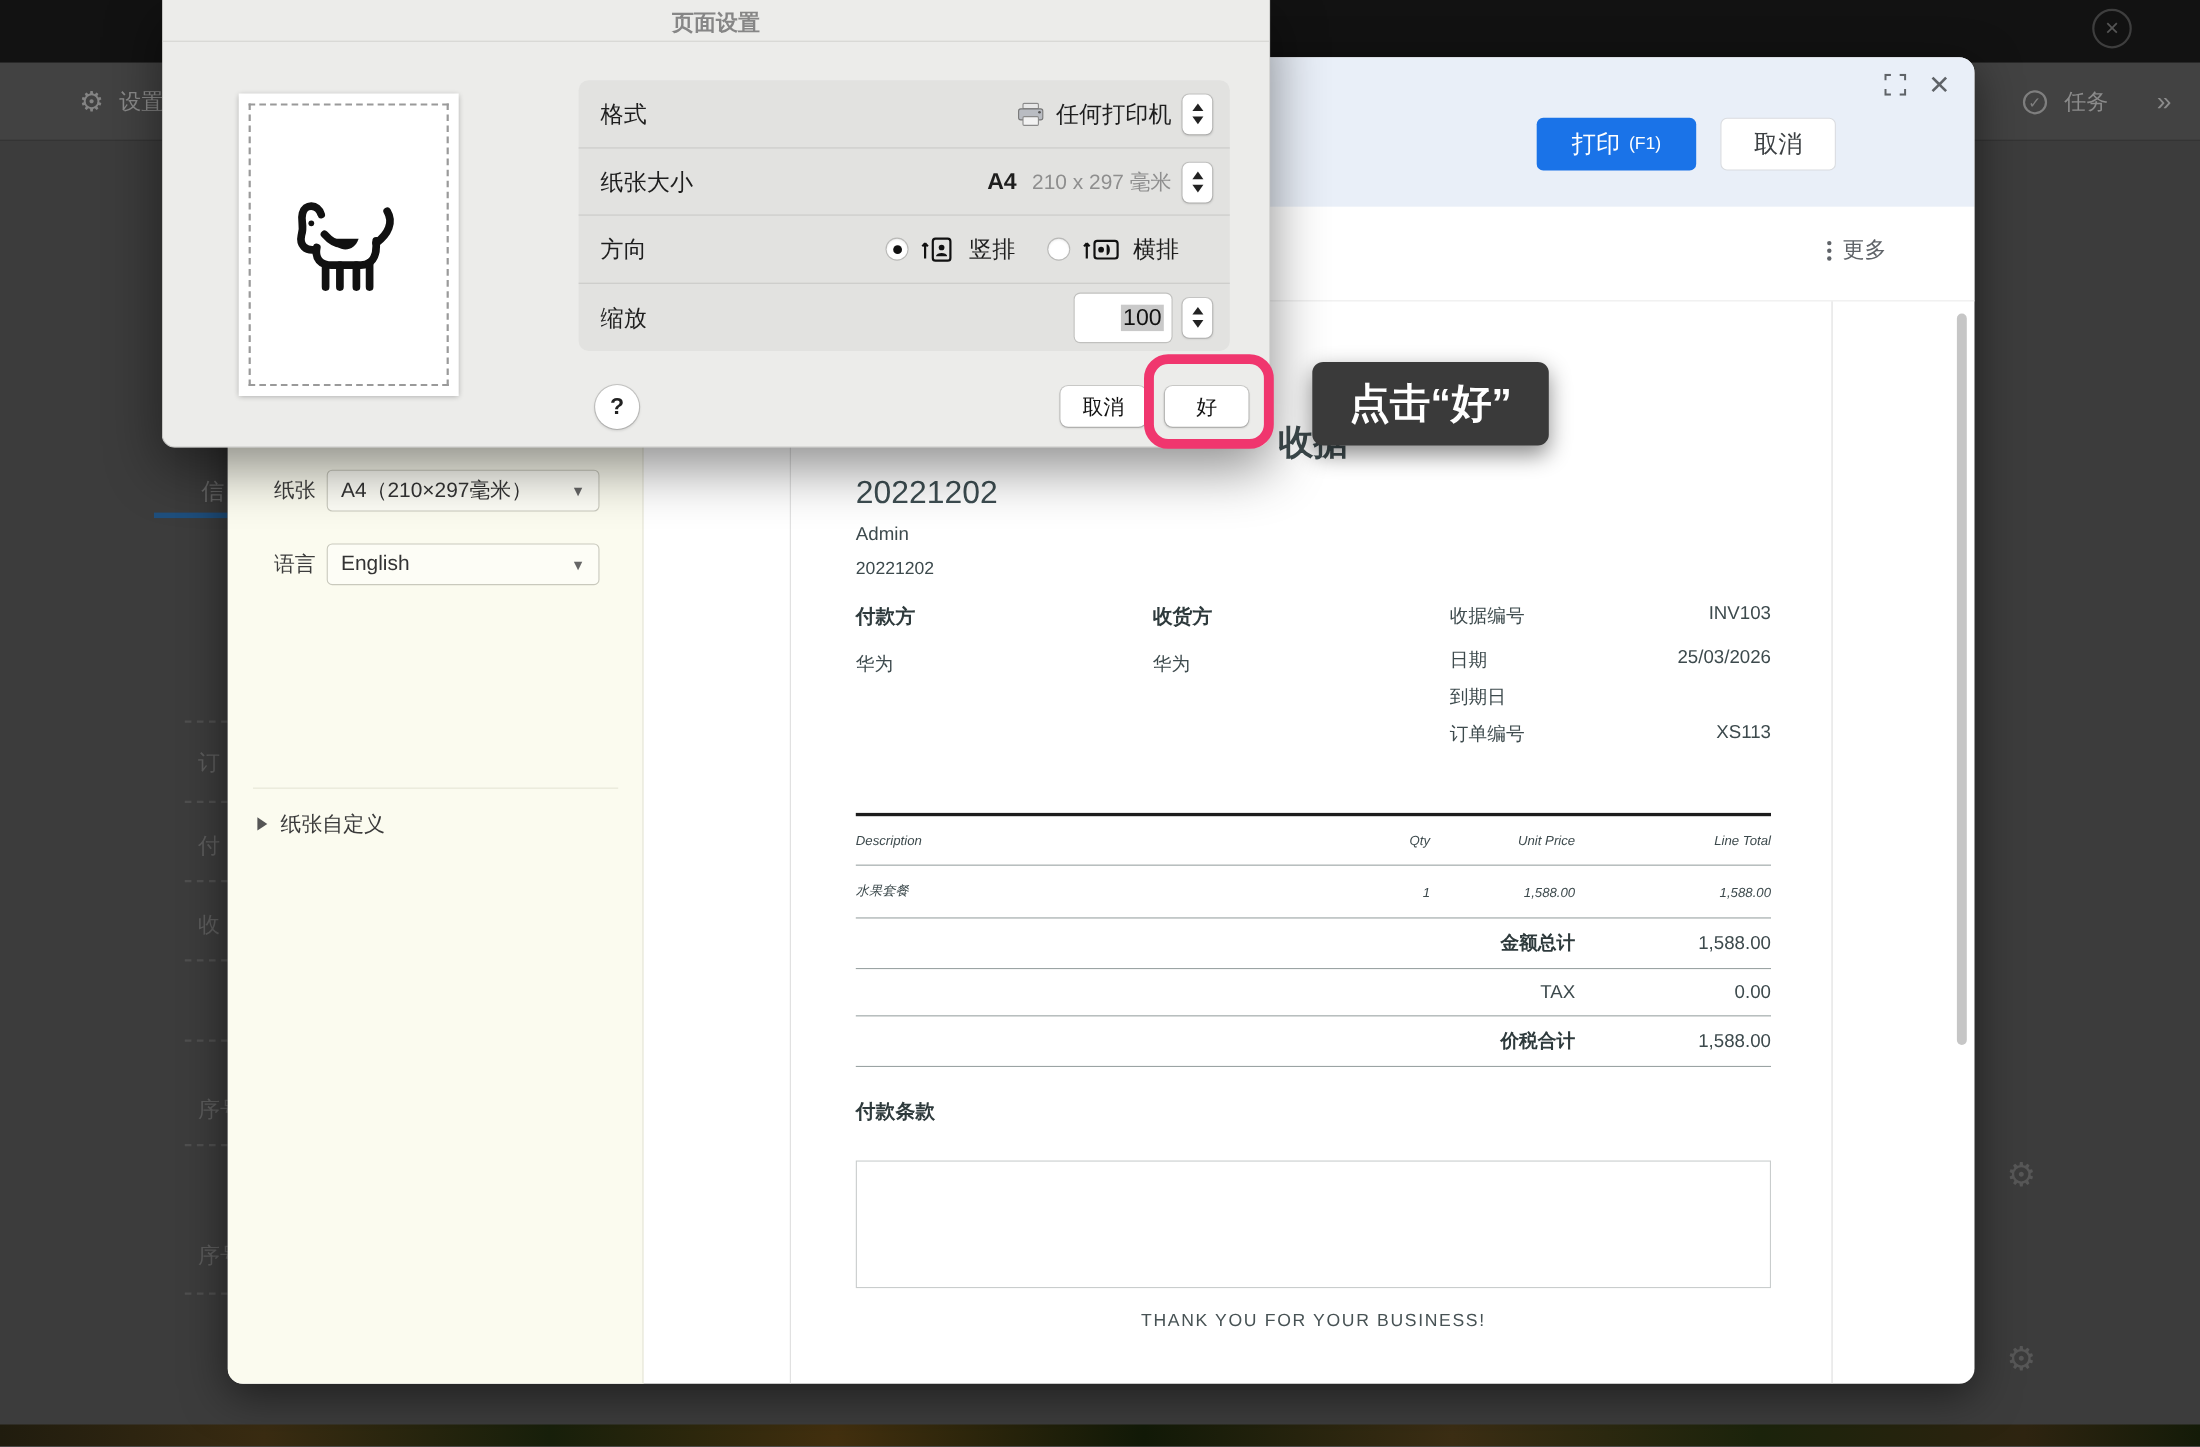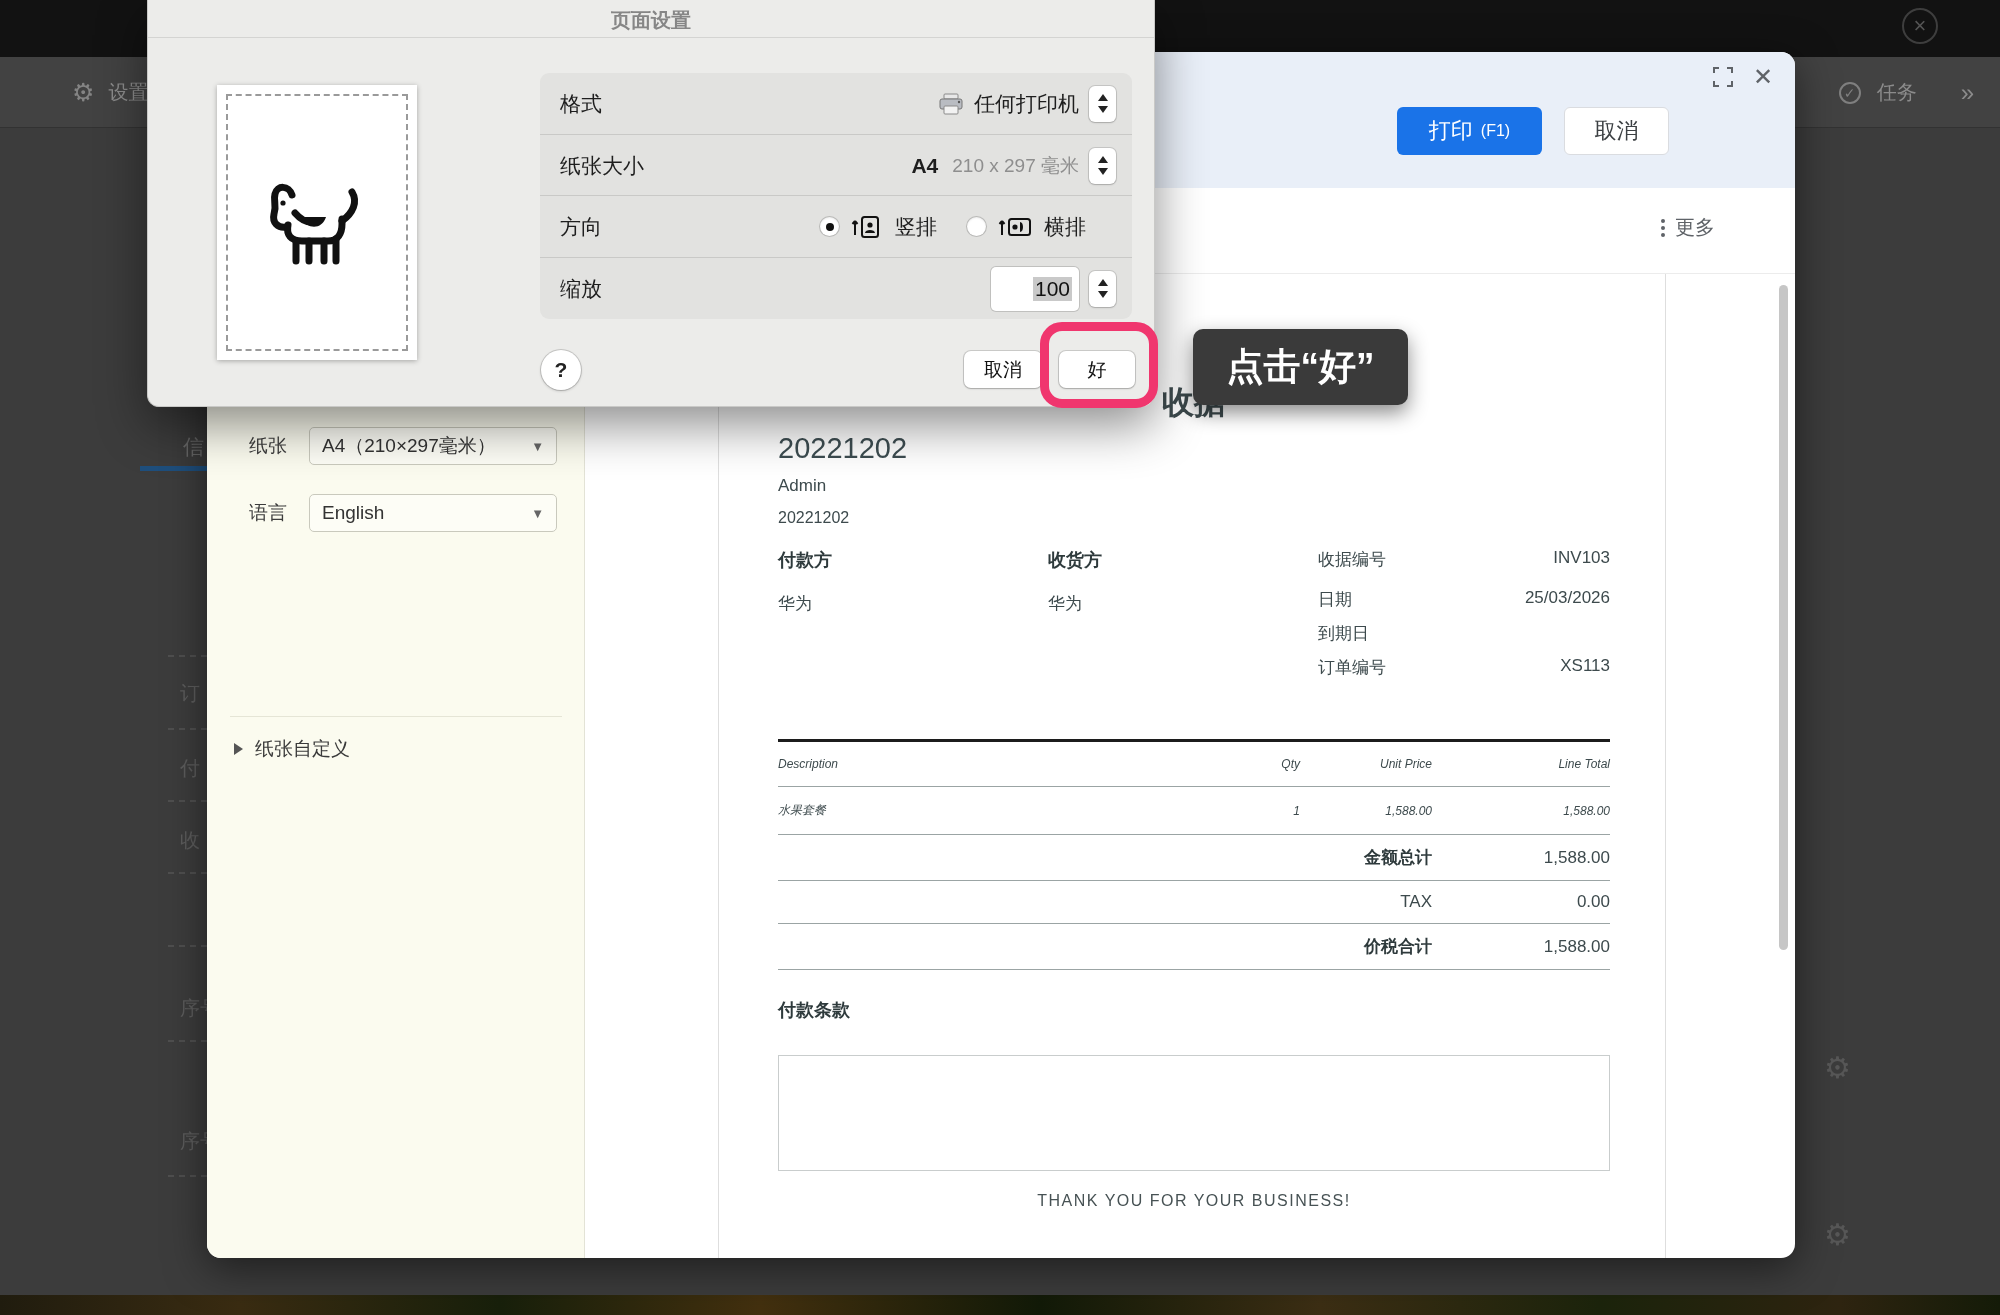--- a/index.html
+++ b/index.html
@@ -37,21 +37,21 @@
   .btn-print { position:absolute; left:1190px; top:55px; width:145px; height:48px; background:#1a73e8; border-radius:6px;
     color:#fff; display:flex; align-items:center; justify-content:center; gap:8px; font-size:22px; }
   .btn-print .shortcut { font-size:16px; }
   .btn-cancel-pd { position:absolute; left:1357px; top:55px; width:105px; height:48px; background:#fff; border:1px solid #dadce0;
     border-radius:6px; color:#3c4043; display:flex; align-items:center; justify-content:center; font-size:22px; }
   .pd-toolbar { position:absolute; left:378px; top:136px; width:1210px; height:86px; background:#fff; border-bottom:1px solid #ececec; }
   .more-btn { position:absolute; right:80px; top:26px; display:flex; align-items:center; gap:10px; color:#5f6368; font-size:20px; }
   .dots3 { display:flex; flex-direction:column; gap:3px; }
   .dots3 i { width:4px; height:4px; border-radius:50%; background:#5f6368; }
   .pd-sidebar { position:absolute; left:0; top:136px; width:378px; height:1070px; background:#fbfbef; border-right:1px solid #e3e3d6; }
-  .sb-row { position:absolute; display:flex; align-items:center; gap:22px; }
+  .sb-row { position:absolute; display:flex; align-items:center; gap:10px; }
   .sb-label { font-size:19px; color:#3c3c3c; }
   .sb-select { width:248px; height:38px; background:#fdfdf6; border:1px solid #c9c9bd; border-radius:5px;
     display:flex; align-items:center; padding:0 12px; font-size:19px; color:#333; }
   .sb-select .car { margin-left:auto; font-size:13px; color:#666; }
   .sb-divider { position:absolute; left:23px; top:528px; width:332px; border-top:1px solid #e5e5d6; }
   .sb-disclosure { position:absolute; left:27px; top:548px; display:flex; align-items:center; gap:12px; font-size:19px; color:#3a3a3a; }
   .tri-r { width:0; height:0; border-left:9px solid #555; border-top:6px solid transparent; border-bottom:6px solid transparent; }
   .paper-edge { position:absolute; top:222px; width:1px; height:984px; background:#dedede; }
   .pd-scrollbar { position:absolute; left:1572px; top:233px; width:9px; height:665px; background:#c6c6c6; border-radius:5px; }
 
@@ -82,21 +82,21 @@
   .rc-footer { text-align:center; font-size:16px; letter-spacing:1.5px; margin-top:21px; color:#475254; }
 
   
   .pagesetup { left:147px; top:0; width:1008px; height:407px; background:#ececea; border-radius:0 0 12px 12px;
     box-shadow:0 18px 50px rgba(0,0,0,.45); border:1px solid #c9c9c7; border-top:none; }
   .ps-title { position:absolute; left:0; top:7px; width:100%; text-align:center; font-size:20px; font-weight:600; color:#868686; }
   .ps-titleline { position:absolute; left:0; top:37px; width:100%; border-top:1px solid #d4d4d2; }
   .ps-preview { position:absolute; left:69px; top:85px; width:200px; height:275px; background:#fff;
     box-shadow:0 1px 5px rgba(0,0,0,.3); }
   .ps-preview .dashed { position:absolute; inset:9px; border:2px dashed #9a9a9a; display:flex; align-items:center; justify-content:center; }
-  .ps-panel { position:absolute; left:392px; top:73px; width:592px; height:246px; background:#e2e2e0; border-radius:9px; }
+  .ps-panel { position:absolute; left:378px; top:73px; width:592px; height:246px; background:#e2e2e0; border-radius:9px; }
   .ps-row { position:absolute; left:0; width:592px; height:61px; display:flex; align-items:center; padding:0 16px 0 20px; }
   .ps-row + .ps-sep { position:absolute; left:0; width:592px; border-top:1px solid #c9c9c7; }
   .ps-label { font-size:21px; color:#1e1e1e; }
   .ps-valwrap { margin-left:auto; display:flex; align-items:center; gap:10px; }
   .ps-value { font-size:21px; color:#1e1e1e; }
   .ps-detail { font-size:19px; color:#8e8e8e; margin-left:4px; }
   .stepper { width:27px; height:36px; background:#fff; border-radius:6px; box-shadow:0 0 0 1px rgba(0,0,0,.12), 0 1px 2px rgba(0,0,0,.15);
     display:flex; flex-direction:column; align-items:center; justify-content:center; gap:5px; }
   .tri-u { width:0; height:0; border-bottom:7px solid #222; border-left:5px solid transparent; border-right:5px solid transparent; }
   .tri-d { width:0; height:0; border-top:7px solid #222; border-left:5px solid transparent; border-right:5px solid transparent; }

